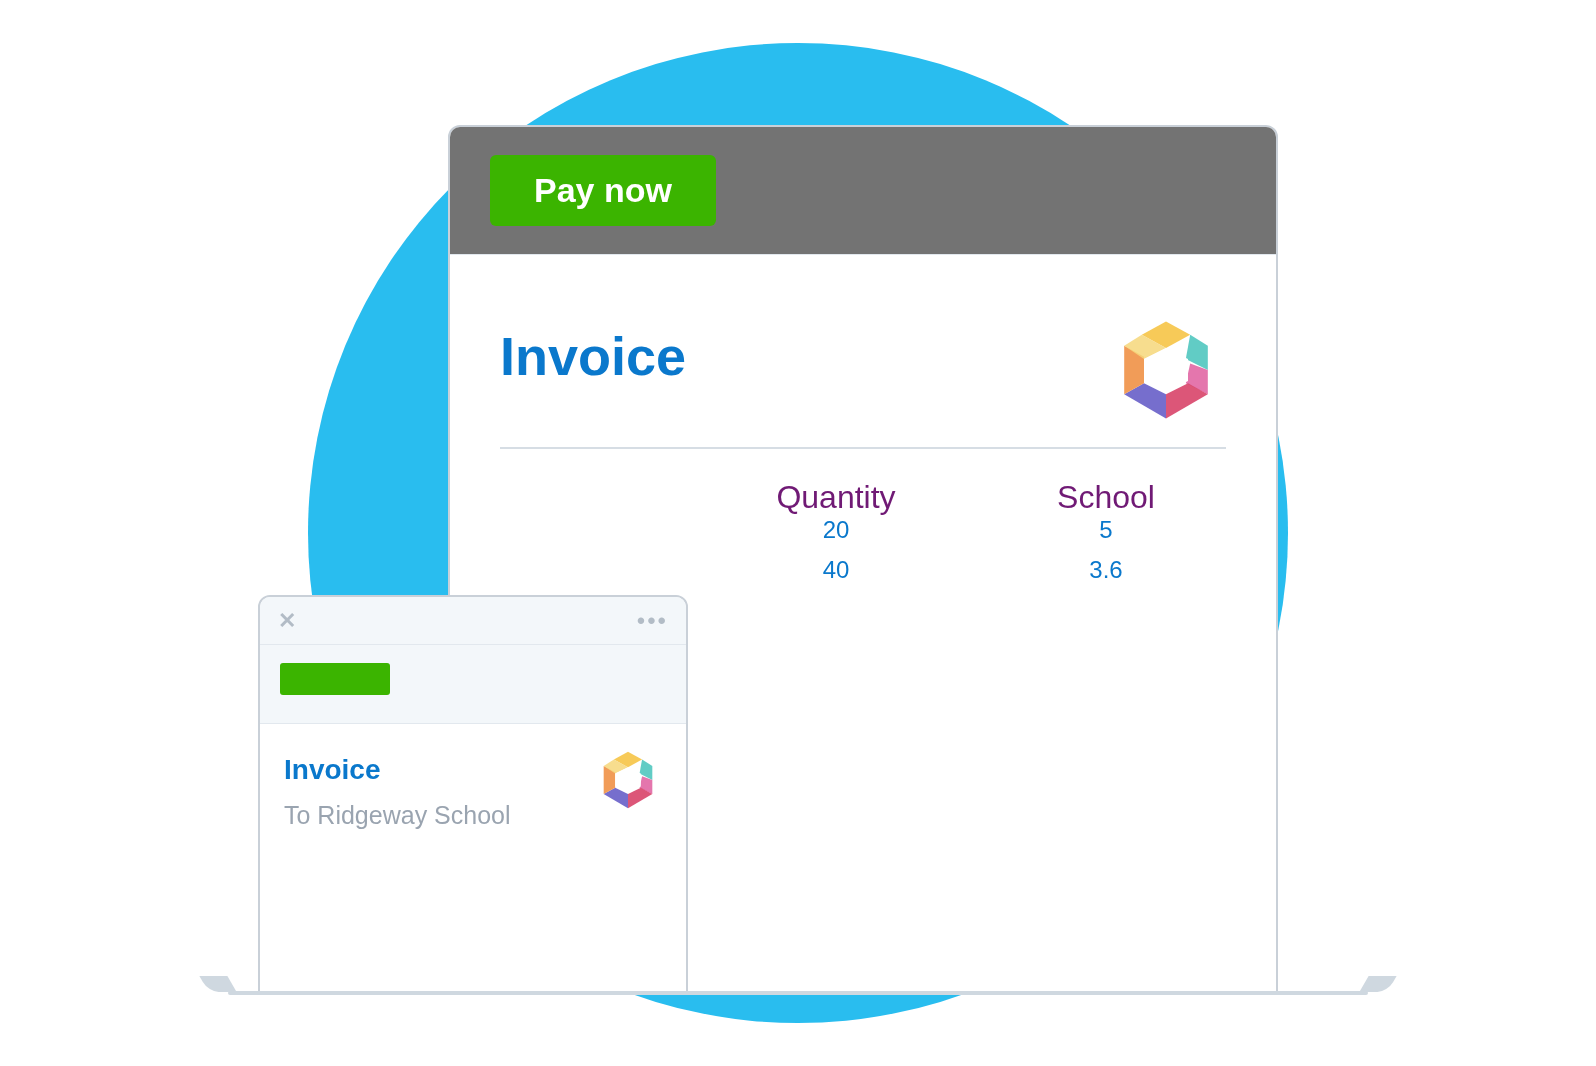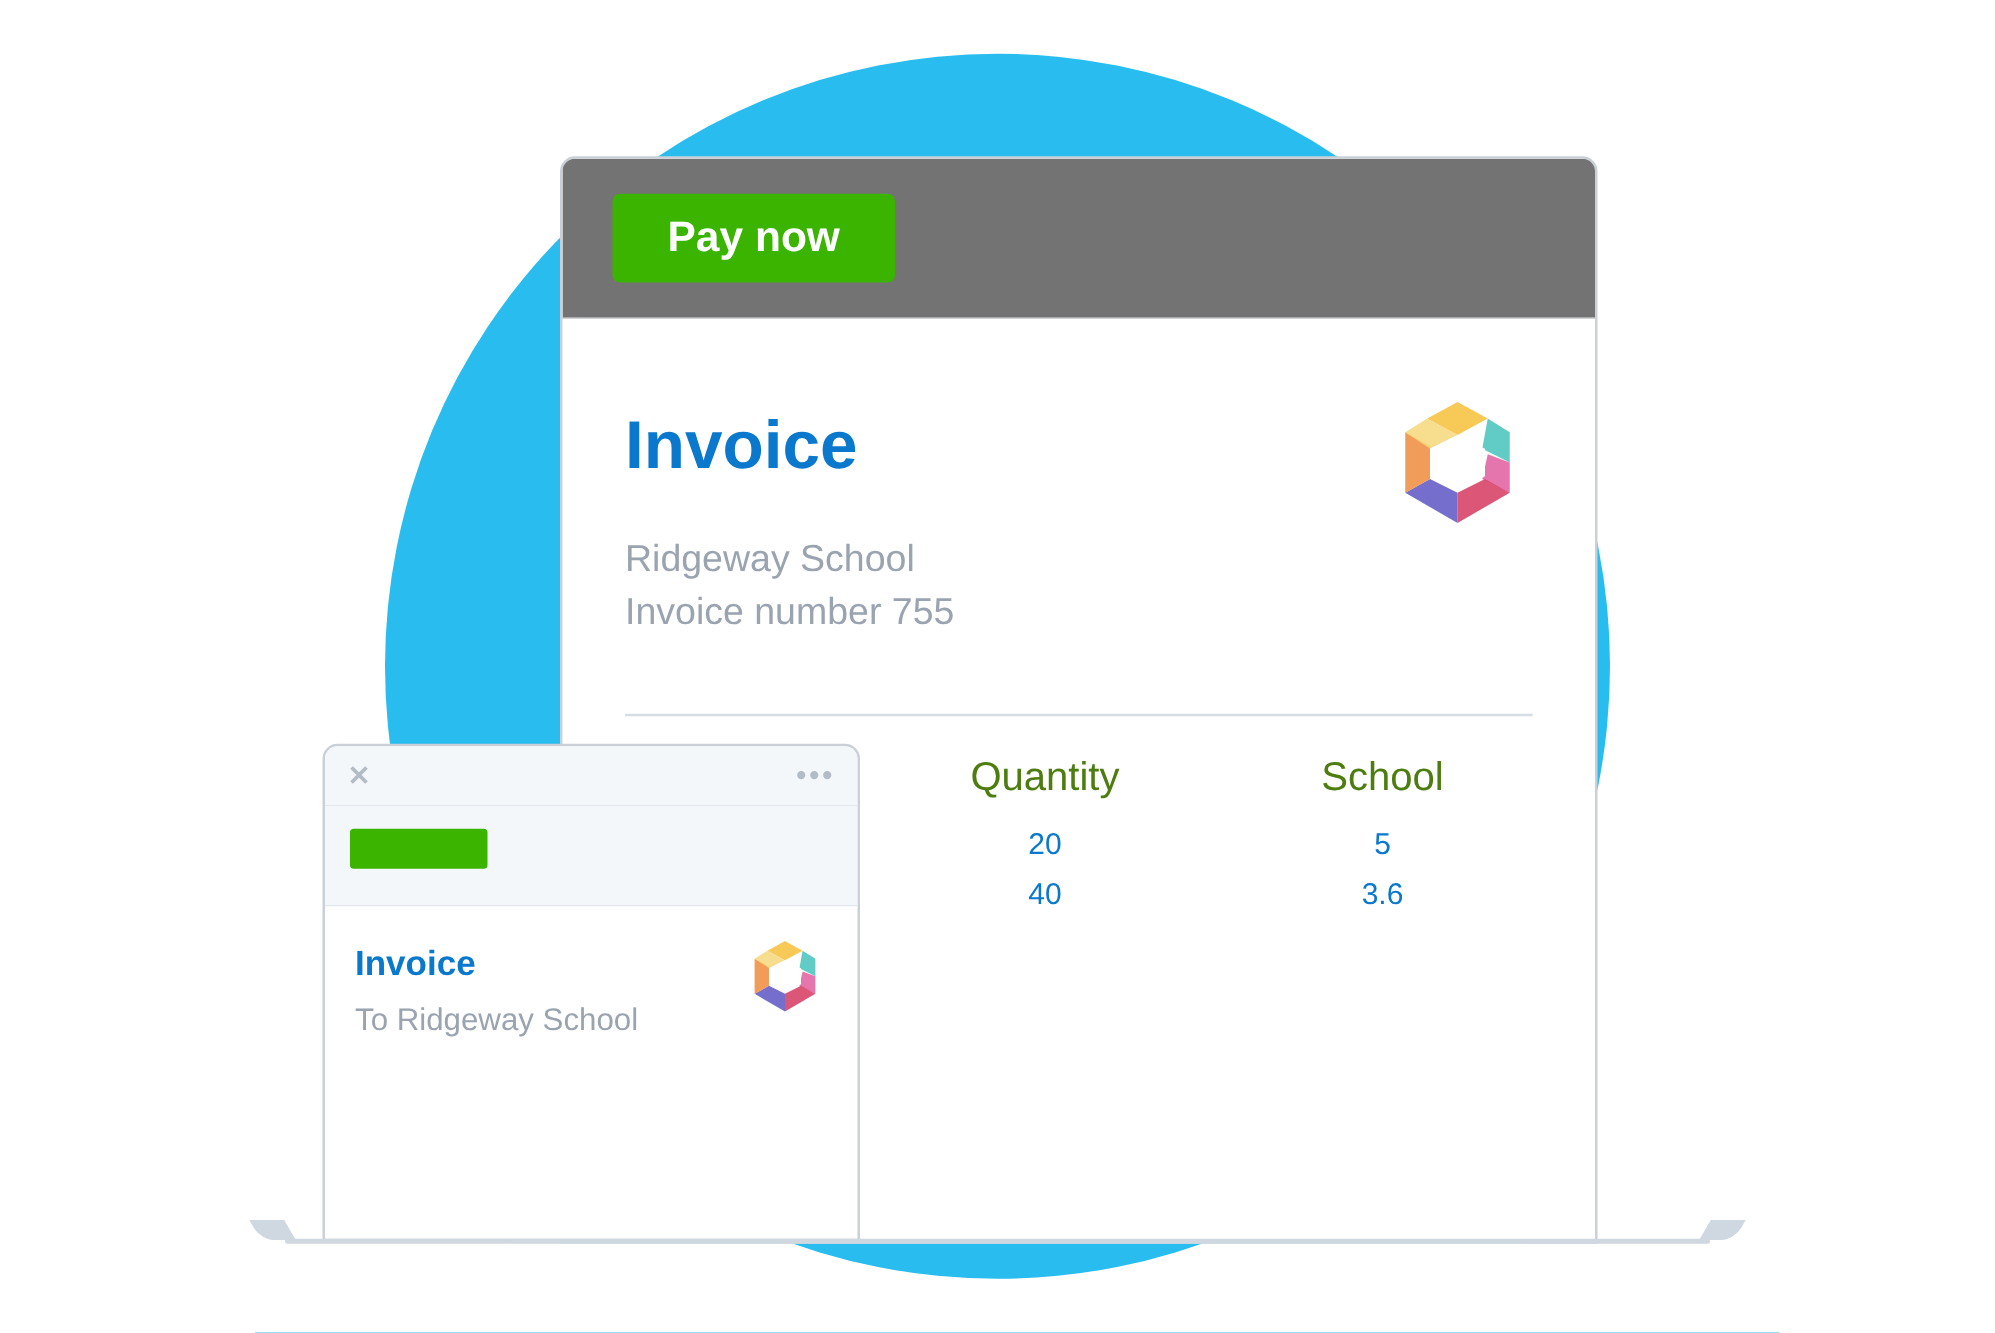--- a/index.html
+++ b/index.html
@@ -92,24 +92,23 @@
     gap: 110px;
     padding-right: 40px;
   }
   .table-col {
     display: flex;
     flex-direction: column;
     align-items: center;
     min-width: 160px;
   }
   .col-header {
-    color: #4d7c0f;
+    color: #701a75;
     font-size: 32px;
     font-weight: 400;
-    margin-bottom: 22px;
   }
   .col-cell {
     color: #0a78cc;
     font-size: 24px;
     font-weight: 400;
     margin-bottom: 12px;
   }
 
   .mobile-window {
     position: absolute;
@@ -222,24 +221,20 @@
           <polygon points="50,6 72,18 50,30 28,18" fill="#f6c54a" opacity="0.92"></polygon>
           <polygon points="72,18 88,28 88,50 68,40" fill="#54c8c0" opacity="0.92"></polygon>
           <polygon points="88,50 88,72 68,62 72,44" fill="#e26aa6" opacity="0.92"></polygon>
           <polygon points="88,72 50,94 50,72 70,62" fill="#d9486c" opacity="0.92"></polygon>
           <polygon points="50,94 12,72 30,62 50,72" fill="#6a62c9" opacity="0.92"></polygon>
           <polygon points="12,72 12,28 30,38 30,62" fill="#f0944a" opacity="0.92"></polygon>
           <polygon points="12,28 28,18 50,30 30,40" fill="#f6d77a" opacity="0.85"></polygon>
           <polygon points="50,30 70,40 70,60 50,70 30,60 30,40" fill="#ffffff"></polygon>
         </svg>
       </div>
-      <div class="meta-block">
-        <div class="meta-line">Ridgeway School</div>
-        <div class="meta-line">Invoice number 755</div>
-      </div>
       <hr class="divider">
       <div class="table-area">
         <div class="table-col">
           <div class="col-header">Quantity</div>
           <div class="col-cell">20</div>
           <div class="col-cell">40</div>
         </div>
         <div class="table-col">
           <div class="col-header">School</div>
           <div class="col-cell">5</div>

